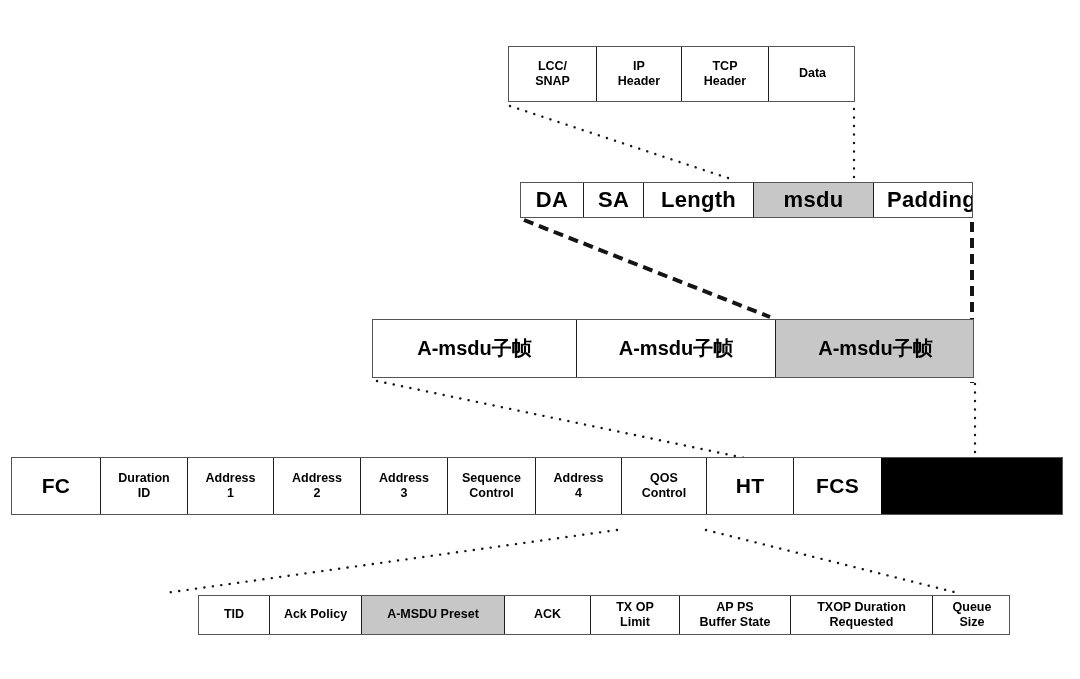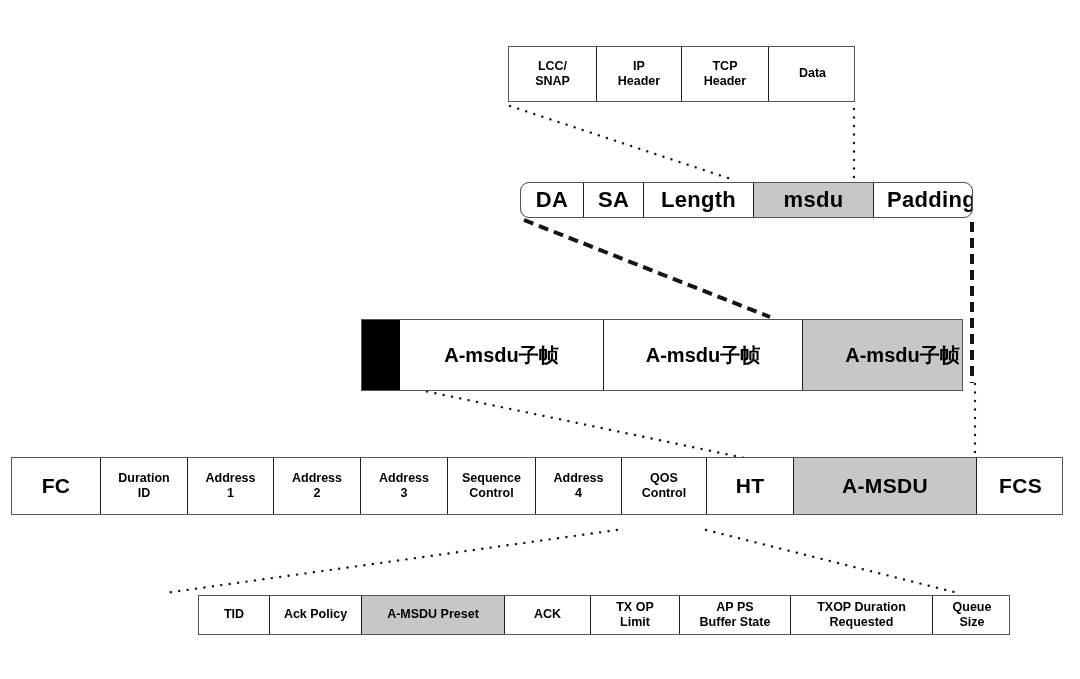--- a/index.html
+++ b/index.html
@@ -68,29 +68,29 @@
   <div class="row" style="left:508px; top:46px; width:347px; height:56px;">
     <div class="cell fs-sm" style="width:87px">LCC/
 SNAP</div>
     <div class="cell fs-sm" style="width:85px">IP
 Header</div>
     <div class="cell fs-sm" style="width:87px">TCP
 Header</div>
     <div class="cell fs-sm" style="width:88px">Data</div>
   </div>
 
-  <div class="row" style="left:520px; top:182px; width:453px; height:36px;border-radius:9px;">
+  <div class="row" style="left:520px; top:182px; width:453px; height:36px;">
     <div class="cell fs-xl" style="width:62px">DA</div>
     <div class="cell fs-xl" style="width:60px">SA</div>
     <div class="cell fs-xl" style="width:110px">Length</div>
     <div class="cell fs-xl shaded" style="width:120px">msdu</div>
     <div class="cell fs-xl" style="width:116px">Padding</div>
   </div>
 
-  <div class="row" style="left:361px; top:319px; width:602px; height:72px;padding-left:38px;">
+  <div class="row" style="left:372px; top:319px; width:602px; height:59px;">
     <div class="cell fs-md" style="width:203px">A-msdu子帧</div>
     <div class="cell fs-md" style="width:199px">A-msdu子帧</div>
     <div class="cell fs-md shaded" style="width:200px">A-msdu子帧</div>
   </div>
 
   <div class="row" style="left:11px; top:457px; width:1052px; height:58px;">
     <div class="cell fs-lg" style="width:88px">FC</div>
     <div class="cell fs-sm" style="width:87px">Duration
 ID</div>
     <div class="cell fs-sm" style="width:86px">Address
@@ -99,21 +99,20 @@
 2</div>
     <div class="cell fs-sm" style="width:87px">Address
 3</div>
     <div class="cell fs-sm" style="width:88px">Sequence
 Control</div>
     <div class="cell fs-sm" style="width:86px">Address
 4</div>
     <div class="cell fs-sm" style="width:85px">QOS
 Control</div>
     <div class="cell fs-lg" style="width:87px">HT</div>
-    <div class="cell fs-lg shaded" style="width:183px">A-MSDU</div>
     <div class="cell fs-lg" style="width:88px">FCS</div>
   </div>
 
   <div class="row" style="left:155px; top:595px; width:812px; height:40px;margin-left:43px;">
     <div class="cell fs-sm" style="width:70px">TID</div>
     <div class="cell fs-sm" style="width:92px">Ack Policy</div>
     <div class="cell fs-sm shaded" style="width:143px">A-MSDU Preset</div>
     <div class="cell fs-sm" style="width:86px">ACK</div>
     <div class="cell fs-sm" style="width:89px">TX OP
 Limit</div>

